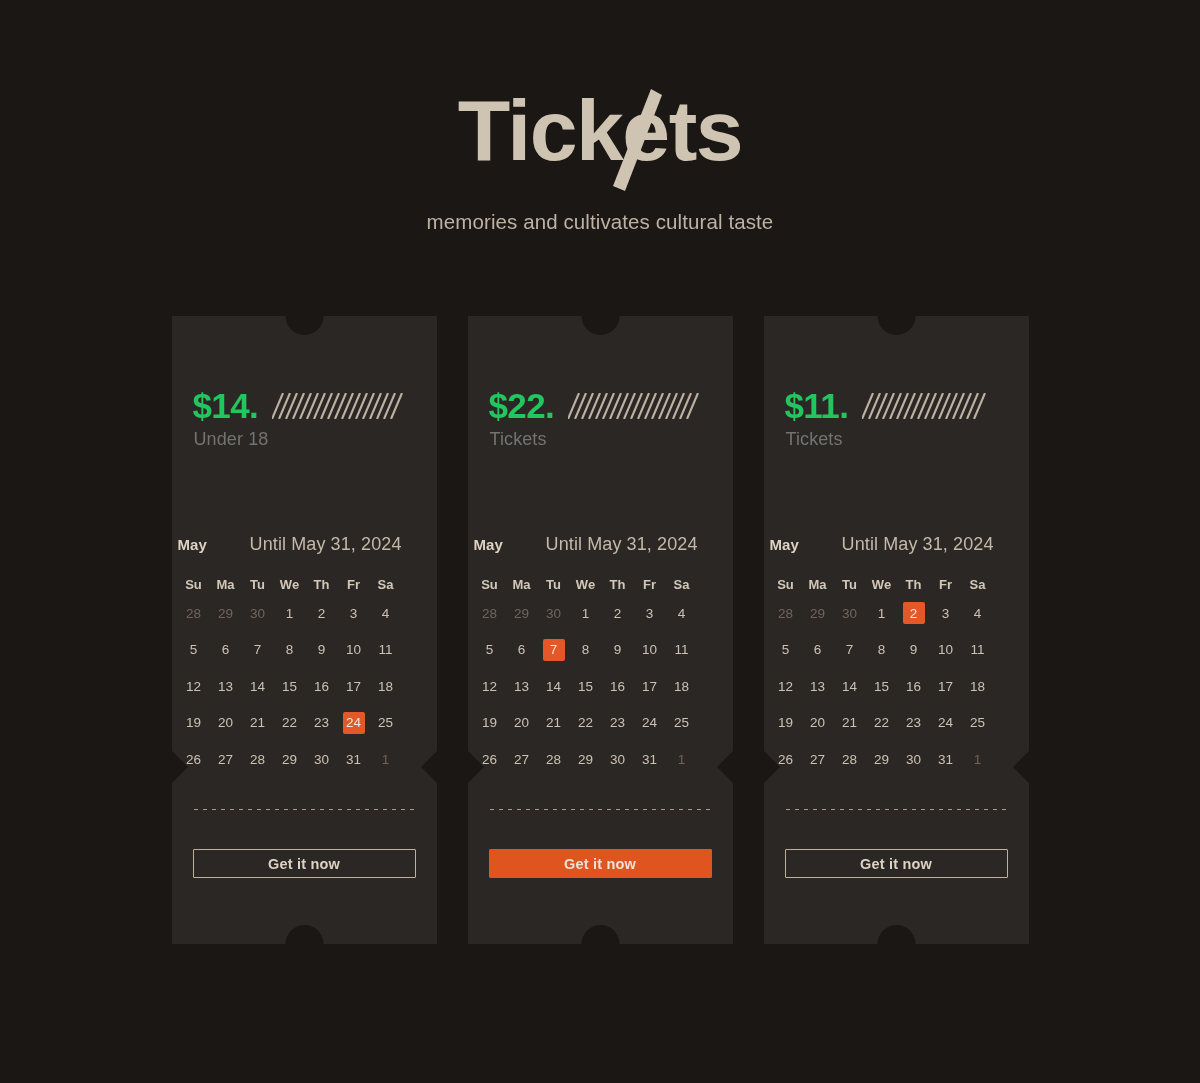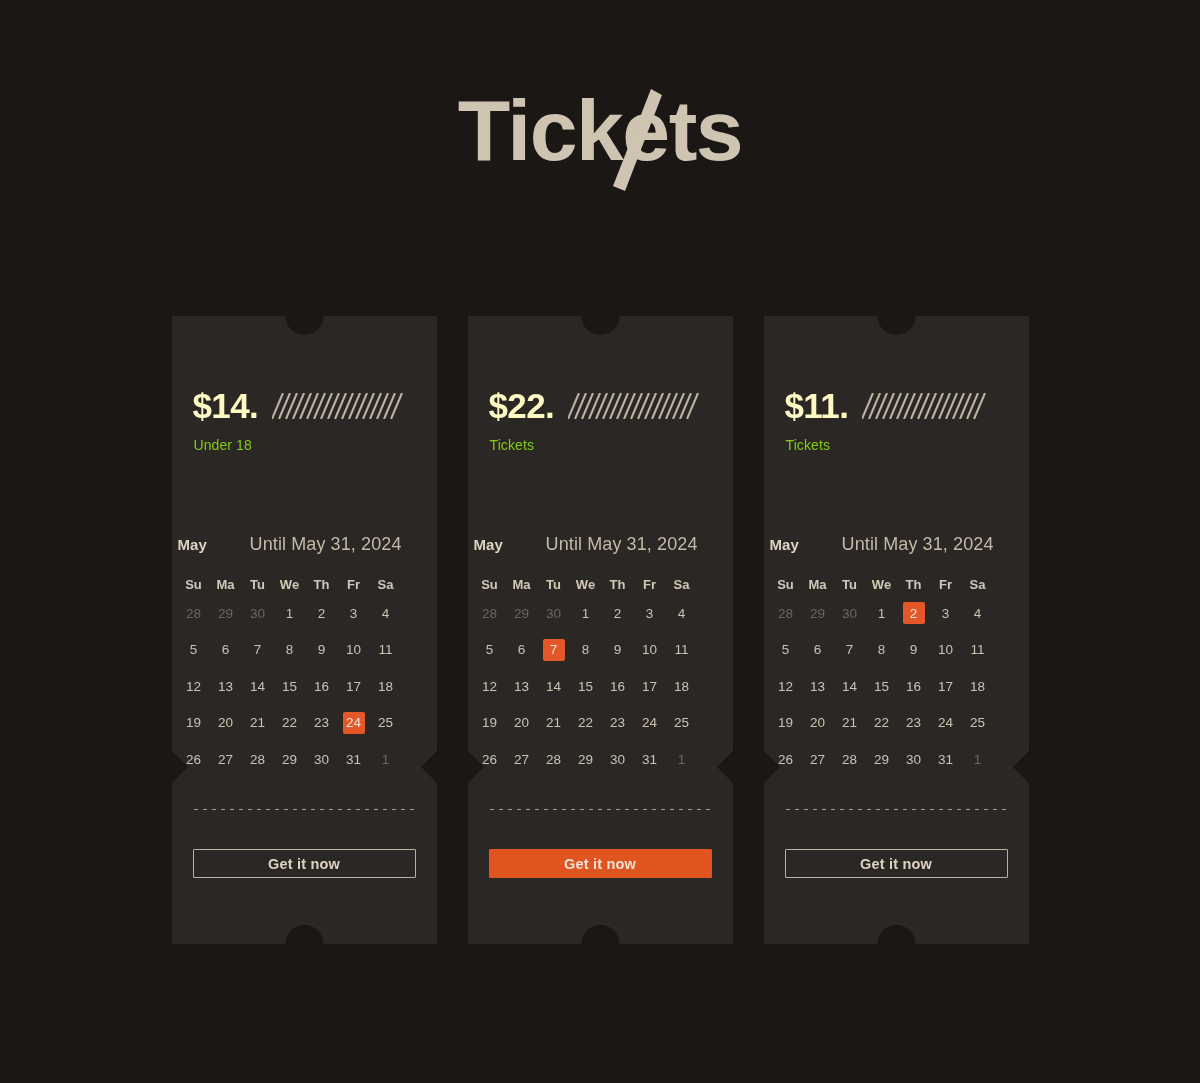--- a/index.html
+++ b/index.html
@@ -103,36 +103,36 @@
     left: 21px;
     top: 72px;
     display: flex;
     align-items: center;
     gap: 14px;
   }
 
   .price {
     font-size: 35px;
     font-weight: 700;
-    color: #fef9c3;
+    color: #22c55e;
     letter-spacing: -0.6px;
     line-height: 1;
     white-space: nowrap;
   }
 
   .hatch {
     display: block;
   }
 
   .price-label {
     position: absolute;
     left: 22px;
-    top: 121px;
-    font-size: 14px;
-    color: #84cc16;
+    top: 113px;
+    font-size: 18px;
+    color: #737373;
     letter-spacing: 0.1px;
   }
 
   
   .calendar {
     position: absolute;
     left: 6px;
     top: 218px;
     width: 224px;
   }
@@ -247,20 +247,21 @@
   <div class="header">
     <div class="brand-wrap">
       <span class="brand">Tickets</span>
       <span class="brand-slash">
         <svg width="60" height="110" viewBox="0 0 60 110">
           <path d="M46 2 L57 8 L20 104 L8 99 Z" fill="#cfc3b2"></path>
         </svg>
       </span>
     </div>
     <div class="tagline">
+      <div>memories and cultivates cultural taste</div>
     </div>
   </div>
 
   <div class="cards" id="cards">
       <div class="ticket">
         <svg class="ticket-shape" viewBox="0 0 265 628" width="265" height="628">
           <path d="M0 0 H 113.5 A 19 19 0 0 0 151.5 0 H 265 V 435 L 249 451 L 265 467 V 628 H 151.5 A 19 19 0 0 0 113.5 628 H 0 V 467 L 16 451 L 0 435 Z" fill="#2a2724"></path>
         </svg>
         <div class="ticket-content">
           <div class="price-row">

